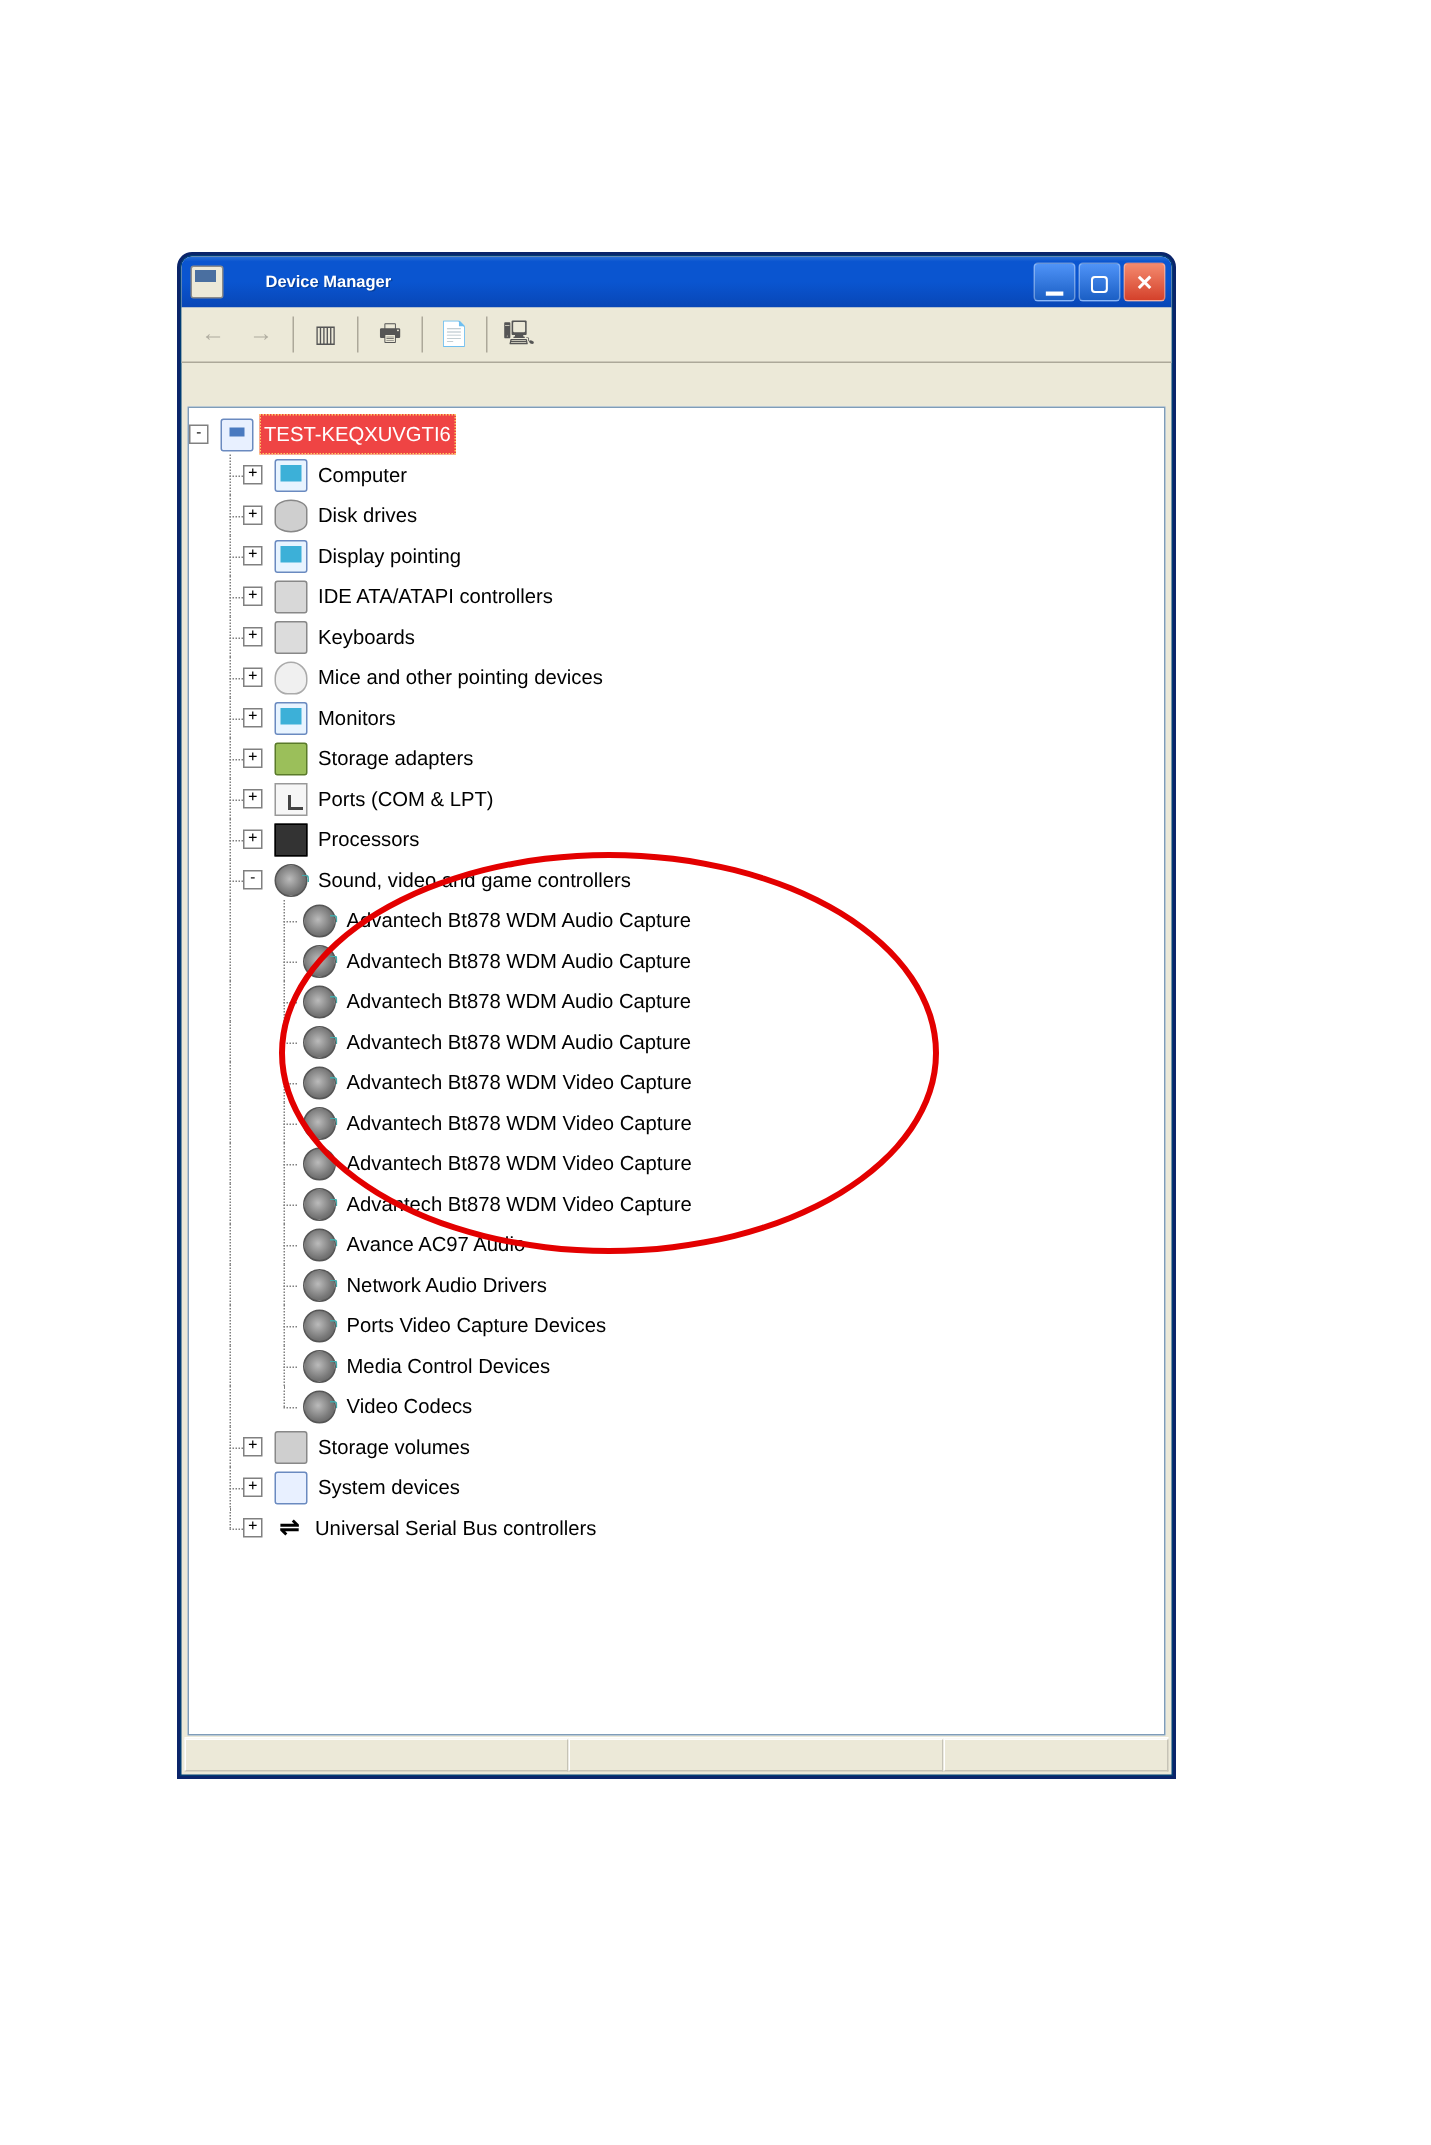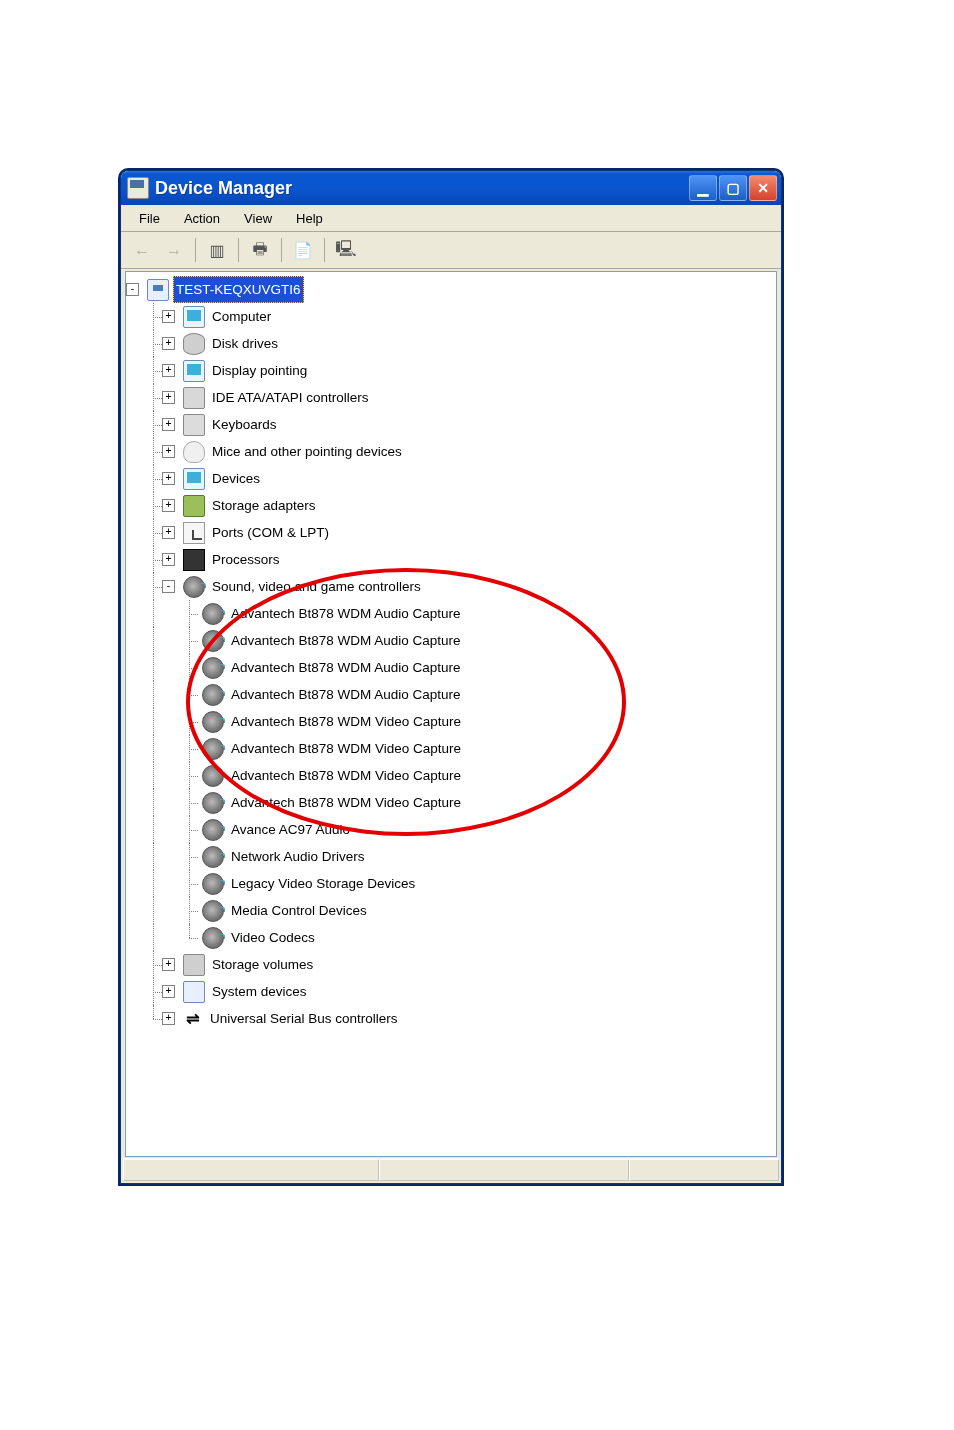--- a/index.html
+++ b/index.html
@@ -41,23 +41,24 @@
     border: 1px solid #8a8a8a;
     border-radius: 2px;
     position: relative;
   }
   .titlebar .app-icon::after{
     content:"";
     position:absolute;left:2px;top:2px;width:14px;height:8px;background:#4a6fa0;
   }
   .titlebar .title-text {
     font-weight: bold;
-    font-size: 18px;
+    font-size: 11px;
     flex: 1;
     text-shadow: 1px 1px 0 rgba(0,0,0,0.25);
+    margin-left: 22px;
   }
   .title-btns {
     display: flex;
     gap: 2px;
   }
   .title-btn {
     width: 26px;
     height: 24px;
     border-radius: 3px;
     border: 1px solid #ffffff55;
@@ -207,21 +208,21 @@
     content:"";position:absolute;right:-2px;top:6px;width:4px;height:4px;border:1px solid #4aa;border-left:none;border-bottom:none;border-radius:0 50% 0 0;
   }
   .icon.storage{background:#cfcfcf;border:1px solid #888;border-radius:2px;}
   .icon.system{background:#e8f0ff;border:1px solid #6a8ac0;border-radius:2px;}
   .icon.usb{color:#000;font-weight:bold;}
 
   .node .label {
     padding: 0 3px;
   }
   .node.selected .label {
-    background: #1d4ed8;
+    background: #ef4444;
     color: #fff;
     outline: 1px dotted #ffcc66;
     outline-offset: -1px;
   }
 
   
   .statusbar {
     position: absolute;
     left: 2px;
     right: 2px;
@@ -264,26 +265,20 @@
         </div>
       <div class="title-btn max">
           <span class="glyph">▢</span>
         </div>
       <div class="title-btn close">
           <span class="glyph">✕</span>
         </div>
     </div>
   </div>
 
-  <div class="menubar">
-    <span class="menu-item">File</span>
-    <span class="menu-item">Action</span>
-    <span class="menu-item">View</span>
-    <span class="menu-item">Help</span>
-  </div>
 
   <div class="toolbar">
     <div class="tb-btn disabled">
         <span>←</span>
       </div>
     <div class="tb-btn disabled">
         <span>→</span>
       </div>
     <div class="tb-sep"></div>
     <div class="tb-btn">
@@ -350,21 +345,21 @@
           <span class="conn  h"></span>
           <span class="expander">+</span>
           <span class="icon mouse"></span>
           <span class="label">Mice and other pointing devices</span>
         </div>
         <div class="node">
           <span class="conn blank"></span>
           <span class="conn  h"></span>
           <span class="expander">+</span>
           <span class="icon monitor"></span>
-          <span class="label">Devices</span>
+          <span class="label">Monitors</span>
         </div>
         <div class="node">
           <span class="conn blank"></span>
           <span class="conn  h"></span>
           <span class="expander">+</span>
           <span class="icon network"></span>
           <span class="label">Storage adapters</span>
         </div>
         <div class="node">
           <span class="conn blank"></span>
@@ -466,21 +461,21 @@
           <span class="conn  h"></span>
           <span class="icon sound"></span>
           <span class="label">Network Audio Drivers</span>
         </div>
         <div class="node">
           <span class="conn blank"></span>
           <span class="conn"></span>
           <span class="conn blank"></span>
           <span class="conn  h"></span>
           <span class="icon sound"></span>
-          <span class="label">Legacy Video Storage Devices</span>
+          <span class="label">Ports Video Capture Devices</span>
         </div>
         <div class="node">
           <span class="conn blank"></span>
           <span class="conn"></span>
           <span class="conn blank"></span>
           <span class="conn  h"></span>
           <span class="icon sound"></span>
           <span class="label">Media Control Devices</span>
         </div>
         <div class="node">

